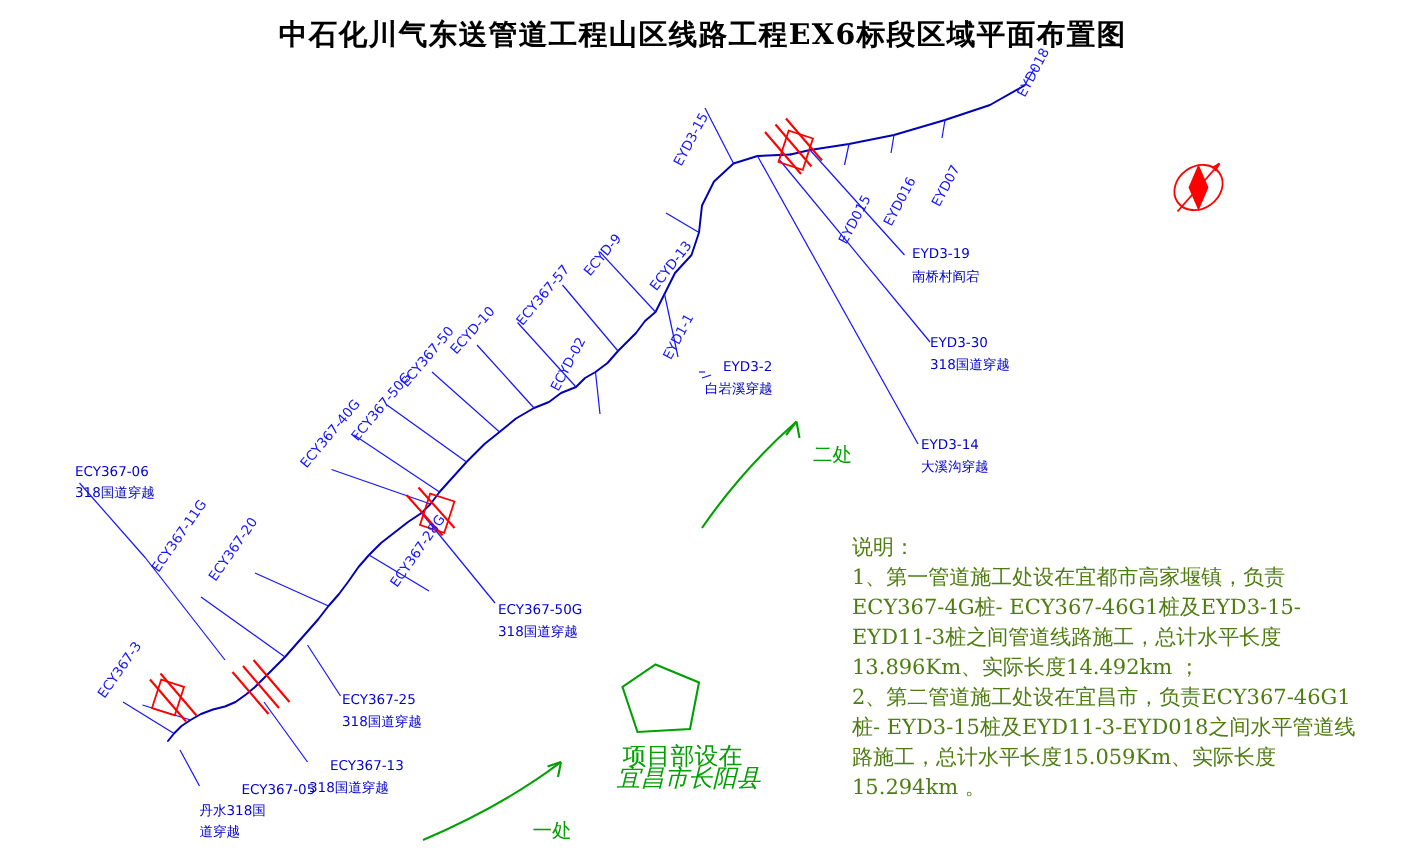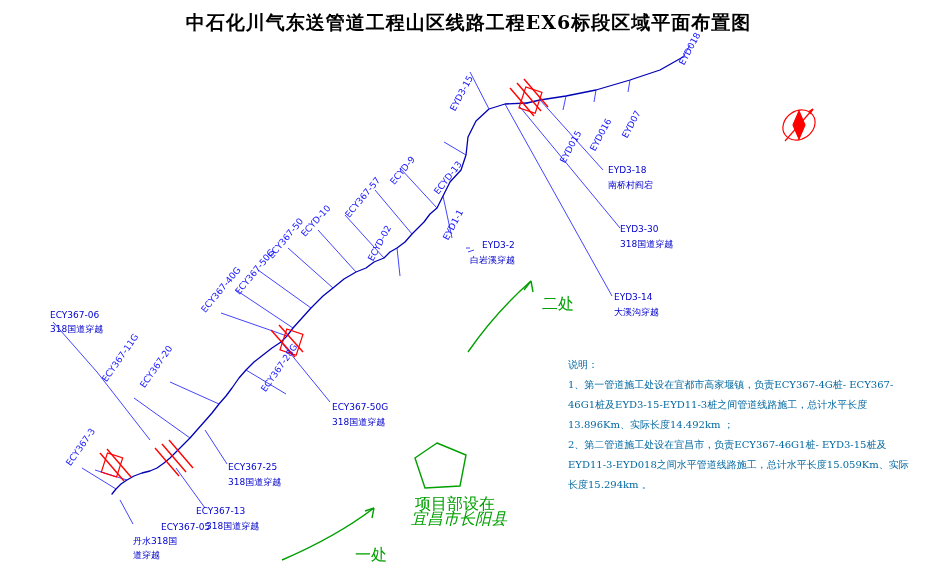--- a/index.html
+++ b/index.html
@@ -27,35 +27,35 @@
     color:#1414ff;
     font-size:9px;
     font-family:"DejaVu Sans","Liberation Sans",sans-serif;
     white-space:nowrap;
     line-height:11px;
     transform-origin:left top;
   }
   .lbl.blk{color:#0000cc;}
   .note-block{
     position:absolute;
-    color:#0369a1;
+    color:#4d7c0f;
     font-family:"DejaVu Serif","Liberation Serif",serif;
-    font-size:10px;
+    font-size:14px;
     line-height:20px;
     white-space:pre-line;
   }
   .green-lbl{
     position:absolute;
     color:#00a000;
     font-size:16px;
     font-family:"DejaVu Sans","Liberation Sans",sans-serif;
     white-space:nowrap;
     line-height:14px;
   }
-  .green-lbl.big{font-size:16px;}
+  .green-lbl.big{font-size:13px;}
 </style>
 </head>
 <body>
 
 <div id="root">
 
   <div class="title">中石化川气东送管道工程山区线路工程EX6标段区域平面布置图</div>
 
   <svg class="layer" viewBox="0 0 937 574">
 
@@ -173,42 +173,42 @@
   <div class="lbl" style="left:266px;top:254px;transform:rotate(-50deg);">ECY367-50</div>
   <div class="lbl" style="left:233px;top:290px;transform:rotate(-50deg);">ECY367-50G</div>
   <div class="lbl" style="left:199px;top:308px;transform:rotate(-50deg);">ECY367-40G</div>
   <div class="lbl" style="left:366px;top:258px;transform:rotate(-62deg);">ECYD-02</div>
   <div class="lbl" style="left:441px;top:237px;transform:rotate(-62deg);">EYD1-1</div>
   <div class="lbl" style="left:138px;top:384px;transform:rotate(-55deg);">ECY367-20</div>
   <div class="lbl" style="left:100px;top:378px;transform:rotate(-55deg);">ECY367-11G</div>
   <div class="lbl" style="left:259px;top:388px;transform:rotate(-55deg);">ECY367-28G</div>
   <div class="lbl" style="left:64px;top:462px;transform:rotate(-55deg);">ECY367-3</div>
 
-  <div class="lbl blk" style="left:608px;top:165px;">EYD3-18</div>
+  <div class="lbl blk" style="left:608px;top:165px;">EYD3-19</div>
   <div class="lbl blk" style="left:608px;top:180px;">南桥村阎宕</div>
 
   <div class="lbl blk" style="left:620px;top:224px;">EYD3-30</div>
   <div class="lbl blk" style="left:620px;top:239px;">318国道穿越</div>
 
   <div class="lbl blk" style="left:614px;top:292px;">EYD3-14</div>
   <div class="lbl blk" style="left:614px;top:307px;">大溪沟穿越</div>
 
   <div class="lbl blk" style="left:470px;top:240px;margin-left:12px;">EYD3-2</div>
   <div class="lbl blk" style="left:470px;top:255px;">白岩溪穿越</div>
 
   <div class="lbl blk" style="left:50px;top:310px;">ECY367-06</div>
   <div class="lbl blk" style="left:50px;top:324px;">318国道穿越</div>
 
   <div class="lbl blk" style="left:332px;top:402px;">ECY367-50G</div>
   <div class="lbl blk" style="left:332px;top:417px;">318国道穿越</div>
 
   <div class="lbl blk" style="left:228px;top:462px;">ECY367-25</div>
   <div class="lbl blk" style="left:228px;top:477px;">318国道穿越</div>
 
-  <div class="lbl blk" style="left:196px;top:506px;">ECY367-13</div>
+  <div class="lbl blk" style="left:220px;top:506px;">ECY367-13</div>
   <div class="lbl blk" style="left:206px;top:521px;">318国道穿越</div>
 
   <div class="lbl blk" style="left:133px;top:522px;padding-left:28px;">ECY367-05</div>
   <div class="lbl blk" style="left:133px;top:536px;">丹水318国</div>
   <div class="lbl blk" style="left:133px;top:550px;">道穿越</div>
 
   <div class="green-lbl big" style="left:542px;top:297px;">二处</div>
   <div class="green-lbl big" style="left:355px;top:548px;">一处</div>
   <div class="green-lbl" style="left:415px;top:497px;">项目部设在</div>
   <div class="green-lbl" style="left:411px;top:512px;font-style:italic;">宜昌市长阳县</div>

